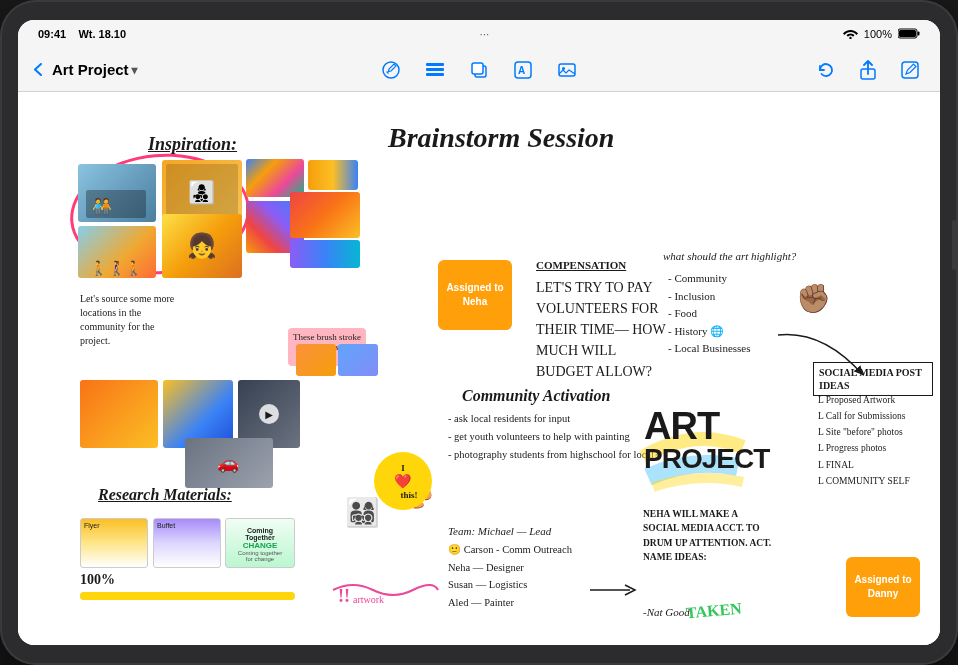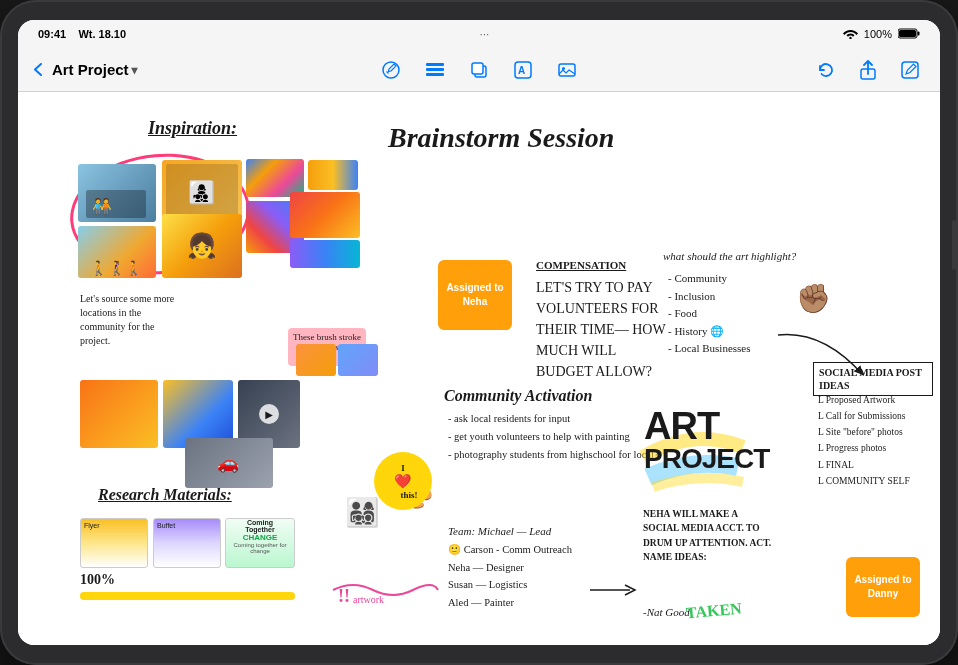--- a/index.html
+++ b/index.html
@@ -351,21 +351,21 @@
         <div style="position:absolute;inset:2px;display:flex;align-items:center;justify-content:center;font-size:24px;">👧</div>
       </div>
 
       <div class="photo-placeholder" style="top:68px;left:290px;width:50px;height:30px;background:linear-gradient(to right,#f59e0b,#fbbf24,#3b82f6);">
       </div>
       <div class="photo-placeholder" style="top:100px;left:272px;width:70px;height:46px;background:linear-gradient(135deg,#ef4444 0%,#f97316 50%,#fbbf24 100%);">
       </div>
       <div class="photo-placeholder" style="top:148px;left:272px;width:70px;height:28px;background:linear-gradient(to right,#8b5cf6,#3b82f6,#06b6d4);">
       </div>
 
-      <div class="hw-text hw-heading" style="top:26px;left:130px;font-size:18px;text-decoration:underline;color:#1a1a1a;font-style:italic;">Inspiration:</div>
+      <div class="hw-text hw-heading" style="top:42px;left:130px;font-size:18px;text-decoration:underline;color:#1a1a1a;font-style:italic;">Inspiration:</div>
 
       <div class="hw-text hw-small" style="top:200px;left:62px;width:95px;line-height:1.4;font-size:10px;">
         <span>Let's source some more locations in the community for the project.</span>
       </div>
 
       <div style="position:absolute;top:236px;left:270px;width:78px;background:#ffb6c1;border-radius:4px;padding:4px;font-family:'Comic Sans MS',cursive;font-size:9px;color:#1a1a1a;text-align:center;">
         <span>These brush stroke references are cool!</span>
       </div>
 
       <div class="photo-placeholder" style="top:252px;left:278px;width:40px;height:32px;background:linear-gradient(135deg,#fb923c,#f59e0b);"></div>
@@ -375,21 +375,21 @@
         <span>Research Materials:</span>
       </div>
 
       <div class="doc-thumb" style="top:426px;left:62px;width:68px;height:50px;background:linear-gradient(to bottom,#fbbf24 0%,#fde68a 50%,#fff 100%);">
         <div style="font-size:7px;padding:3px;color:#1a1a1a;">Flyer</div>
       </div>
       <div class="doc-thumb" style="top:426px;left:135px;width:68px;height:50px;background:linear-gradient(to bottom,#a78bfa 0%,#ddd6fe 50%,#fff 100%);">
         <div style="font-size:7px;padding:3px;color:#1a1a1a;">Buffet</div>
       </div>
       <div class="doc-thumb" style="top:426px;left:207px;width:70px;height:50px;background:linear-gradient(to bottom,#f0fdf4 0%,#bbf7d0 100%);">
-        <div style="padding:0;text-align:center;">
+        <div style="padding:8px;text-align:center;">
           <div style="font-size:7px;font-weight:bold;color:#1a1a1a;">Coming</div>
           <div style="font-size:7px;font-weight:bold;color:#1a1a1a;">Together</div>
           <div style="font-size:8px;font-weight:bold;color:#16a34a;">CHANGE</div>
           <div style="font-size:6px;color:#555;">Coming together for change</div>
         </div>
       </div>
 
       <div style="position:absolute;top:480px;left:62px;font-family:'Comic Sans MS',cursive;font-size:14px;font-weight:bold;color:#1a1a1a;">
         <span>100%</span>
       </div>
@@ -441,21 +441,21 @@
       </div>
       <div class="hw-text" style="top:300px;left:800px;font-size:9.5px;line-height:1.7;">
         <div>L Proposed Artwork</div>
         <div>L Call for Submissions</div>
         <div>L Site "before" photos</div>
         <div>L Progress photos</div>
         <div>L FINAL</div>
         <div>L COMMUNITY SELF</div>
       </div>
 
-      <div class="hw-text" style="top:295px;left:426px;font-size:16px;font-style:italic;font-weight:bold;">
+      <div class="hw-text" style="top:295px;left:444px;font-size:16px;font-style:italic;font-weight:bold;">
         <span>Community Activation</span>
       </div>
       <div class="hw-text hw-small" style="top:318px;left:430px;line-height:1.7;font-size:10.5px;">
         <div>- ask local residents for input</div>
         <div>- get youth volunteers to help with painting</div>
         <div>- photography students from highschool for local?</div>
       </div>
 
       <div style="position:absolute;top:360px;left:356px;width:80px;height:80px;font-size:32px;text-align:center;line-height:80px;">🎨</div>
 

